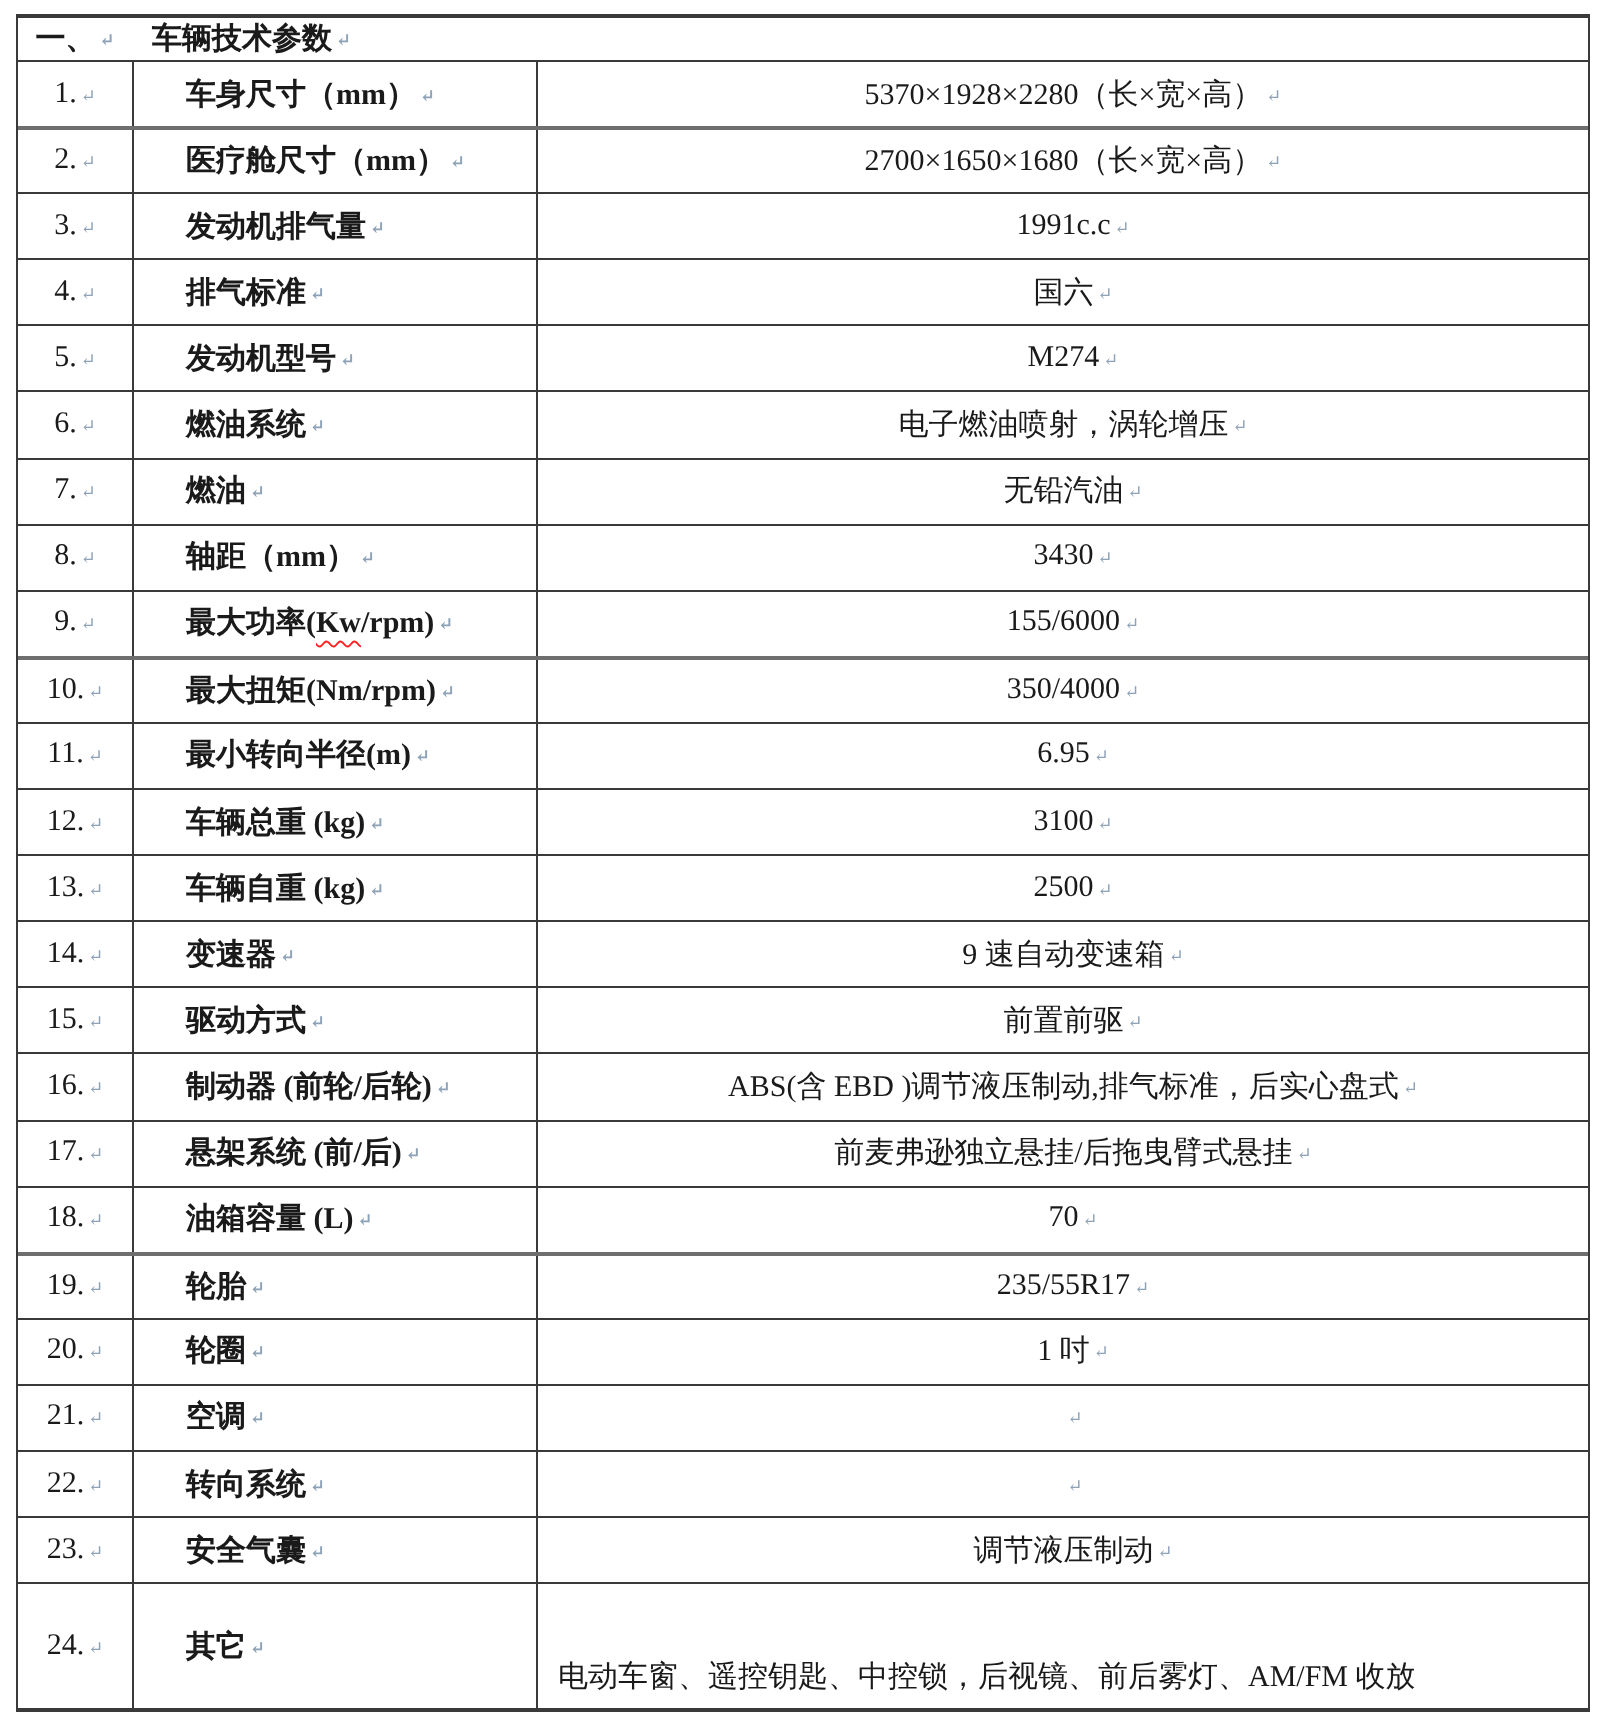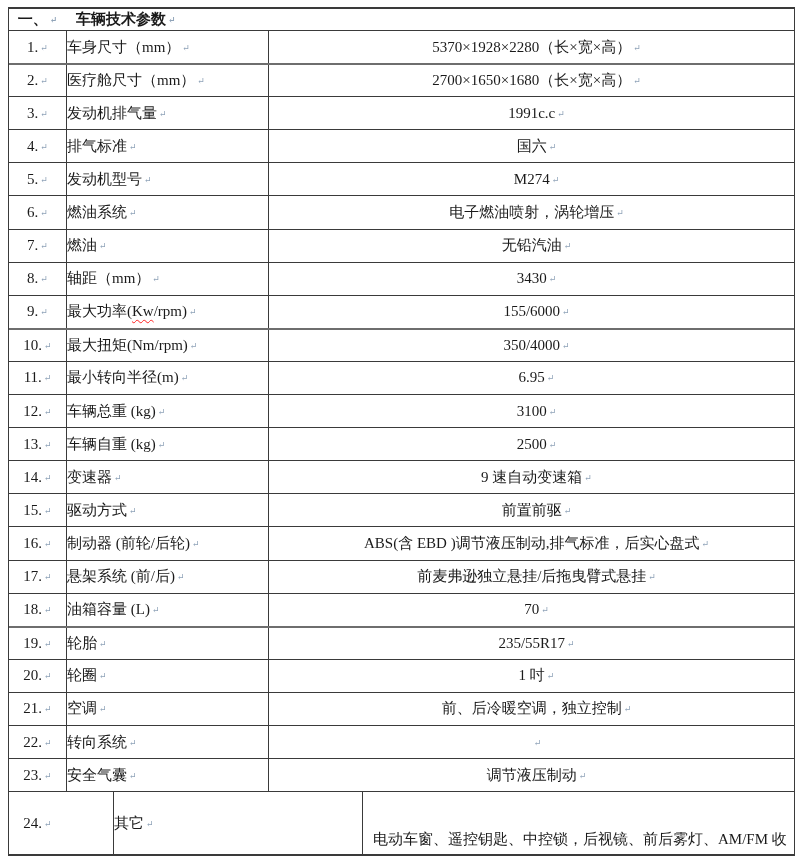--- a/index.html
+++ b/index.html
@@ -12,24 +12,24 @@
     background:#ffffff;color:#1a1a1a;
     border:1px solid #3a3a3a;border-top-width:2px;border-bottom-width:2px;
     font-size:15px;
   }
   .row{
     display:flex;position:relative;height:33.1px;
     border-top:1px solid #3a3a3a;box-sizing:border-box;
   }
   .row.header{height:21px;border-top:none;font-weight:bold;}
   .row.thick{border-top-width:2px;border-top-color:#6e6e6e;}
-  .row.tall{height:63px;gap:47px;}
+  .row.tall{height:63px;}
   .cell{box-sizing:border-box;overflow:hidden;}
   .col1{width:57px;display:flex;align-items:center;justify-content:center;}
-  .col2{width:202px;border-left:1px solid #3a3a3a;display:flex;align-items:center;padding-left:0;}
+  .col2{width:202px;border-left:1px solid #3a3a3a;display:flex;align-items:center;padding-left:26px;font-weight:bold;}
   .col3{flex:1;border-left:1px solid #3a3a3a;display:flex;align-items:center;padding-left:10px;justify-content:center;}
   .merged{flex:1;display:flex;align-items:center;padding-left:10px;}
   .row.tall .col3{display:block;line-height:30.5px;padding-top:1.5px;white-space:pre-line;}
   .txt{white-space:pre-line;}
   .pmark{
     font-size:9px;color:#8fa3b8;margin-left:2px;flex:none;
     line-height:1;position:relative;top:1px;
   }
   .rowend{position:absolute;right:-13px;top:50%;transform:translateY(-50%);}
   .row.tall .rowend{top:14px;transform:none;}
@@ -382,21 +382,20 @@
   <div class="row">
     <div class="cell col1">
       <span class="txt no">21.</span>
           <span class="pmark">↵</span>
     </div>
     <div class="cell col2">
       <span class="txt name">空调</span>
           <span class="pmark">↵</span>
     </div>
     <div class="cell col3">
-      <span class="txt val">前、后冷暖空调，独立控制</span>
           <span class="pmark">↵</span>
     </div>
     <span class="rowend pmark">↵</span>
   </div>
 
   <div class="row">
     <div class="cell col1">
       <span class="txt no">22.</span>
           <span class="pmark">↵</span>
     </div>

